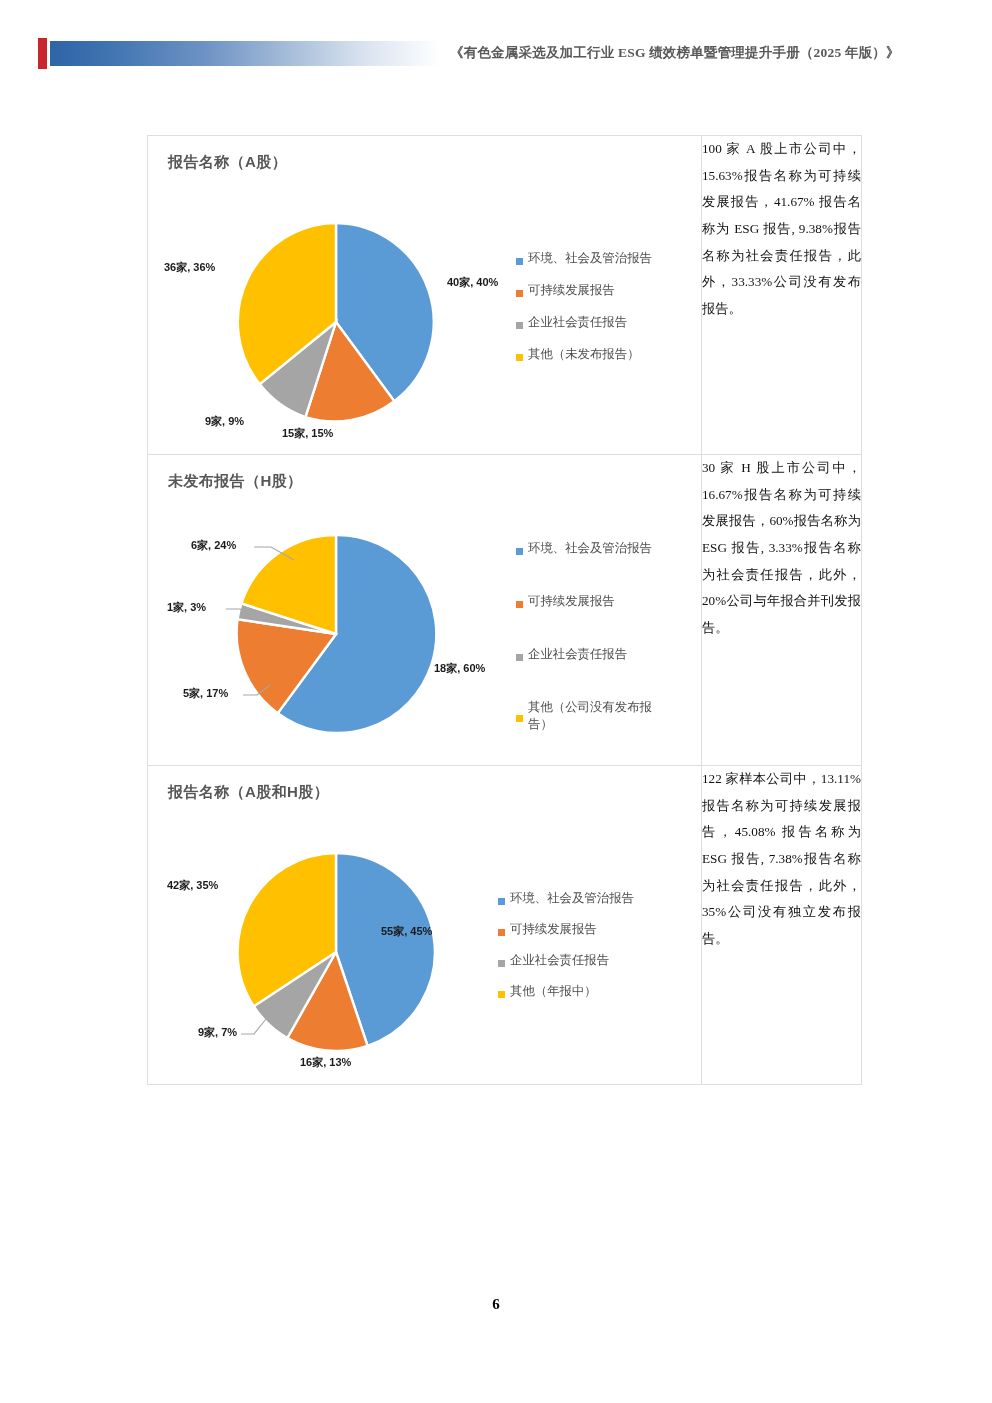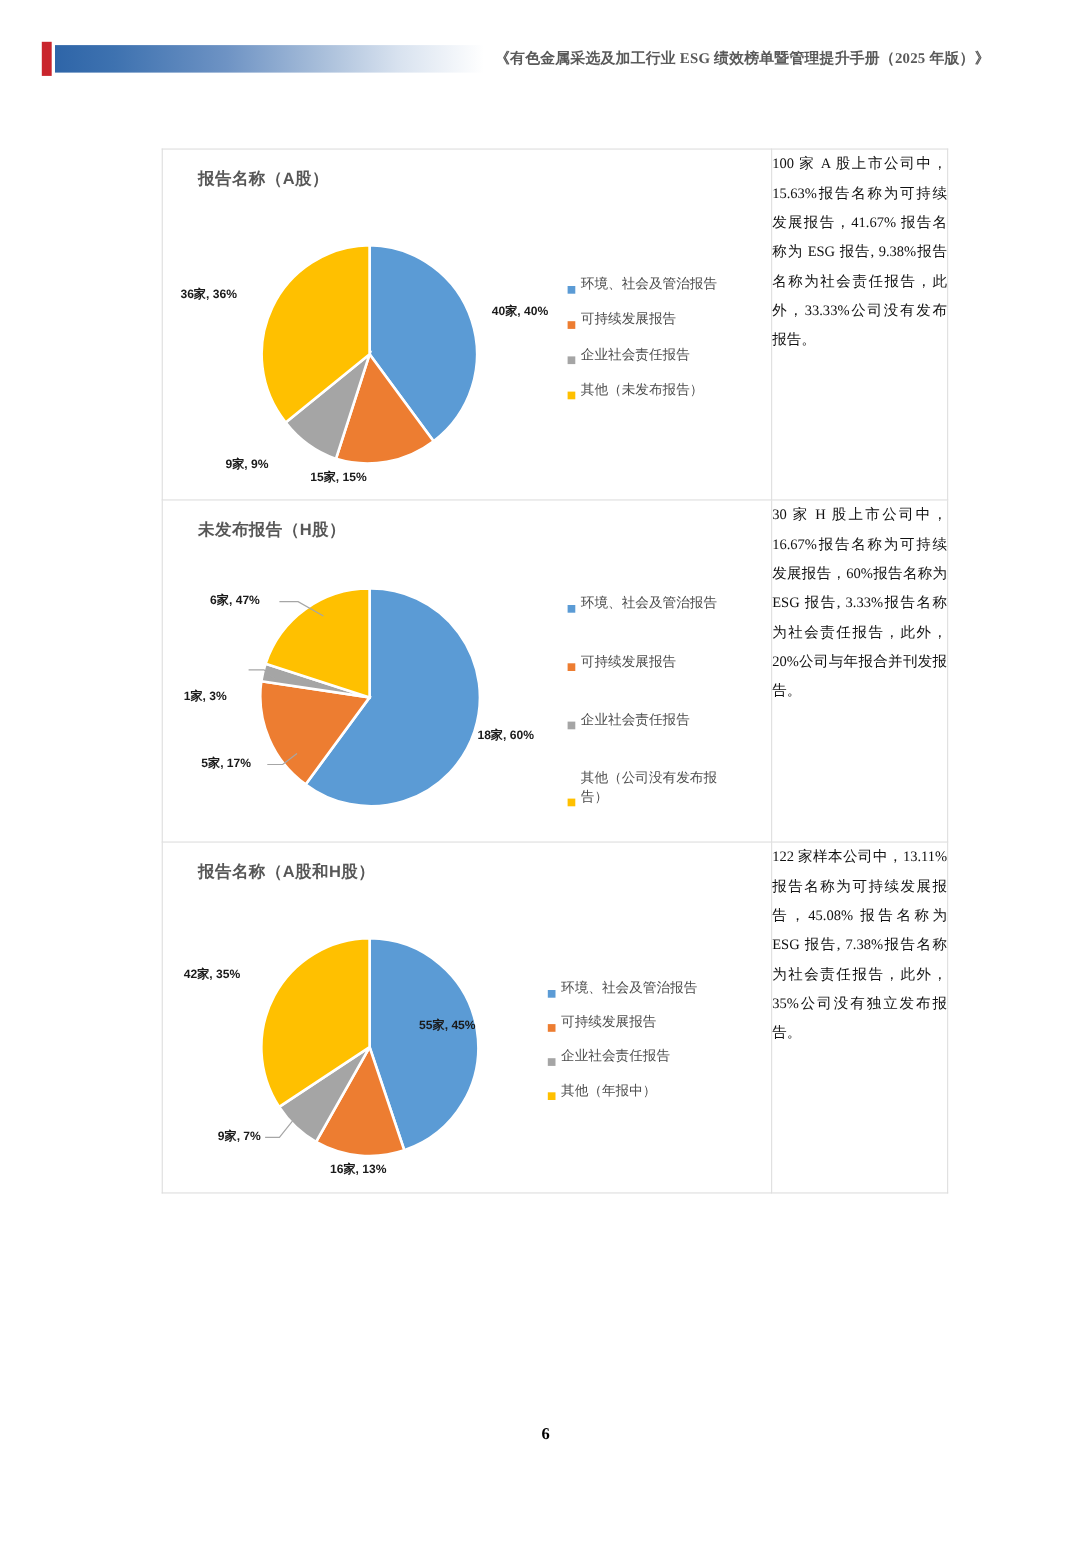--- a/index.html
+++ b/index.html
@@ -72,42 +72,42 @@
     text-justify: inter-ideograph;
   }
 
   
   .chart-block {
     position: relative;
     width: 553px;
   }
   .chart-title {
     position: absolute;
-    left: 32px; top: 17px;
+    left: 20px; top: 17px;
     font-family: "Liberation Sans", "DejaVu Sans", sans-serif;
     font-size: 15px;
     font-weight: bold;
     color: #575757;
     letter-spacing: 0.4px;
     white-space: nowrap;
   }
   .pie-wrap {
     position: absolute;
   }
   .pie-wrap svg { display: block; }
 
   .legend {
     position: absolute;
     font-family: "Liberation Sans", "DejaVu Sans", sans-serif;
     font-size: 12.4px;
     color: #4D4D4D;
   }
   .legend-row {
     display: flex;
-    align-items: flex-end;
+    align-items: center;
   }
   .legend-swatch {
     width: 7px; height: 7px;
     flex: 0 0 7px;
     margin-top: 5px;
     margin-right: 5px;
   }
   .legend-label { white-space: pre-line; }
 
   .dlabel {
@@ -215,22 +215,22 @@
           </div>
 
           <svg class="leader" style="left:0; top:0;" width="553" height="310">
             <polyline points="106,92 123,92 146,105" fill="none" stroke="#A6A6A6" stroke-width="1.1"></polyline>
             <polyline points="78,154 92,154 104,164" fill="none" stroke="#A6A6A6" stroke-width="1.1"></polyline>
             <polyline points="95,240 109,240 122,230" fill="none" stroke="#A6A6A6" stroke-width="1.1"></polyline>
           </svg>
 
           <div class="dlabel" style="left:286px; top:206px;">18家, 60%</div>
           <div class="dlabel" style="left:35px;  top:231px;">5家, 17%</div>
-          <div class="dlabel" style="left:19px;  top:145px;margin-top:25px;">1家, 3%</div>
-          <div class="dlabel" style="left:43px;  top:83px;">6家, 47%</div>
+          <div class="dlabel" style="left:19px;  top:145px;">1家, 3%</div>
+          <div class="dlabel" style="left:43px;  top:83px;">6家, 24%</div>
 
           <div class="legend" style="left:368px; top:85px;">
             <div class="legend-row" style="margin-bottom:36px;">
               <span class="legend-swatch" style="background:#5B9BD5;"></span>
               <span class="legend-label">环境、社会及管治报告</span>
             </div>
             <div class="legend-row" style="margin-bottom:36px;">
               <span class="legend-swatch" style="background:#ED7D31;"></span>
               <span class="legend-label">可持续发展报告</span>
             </div>

